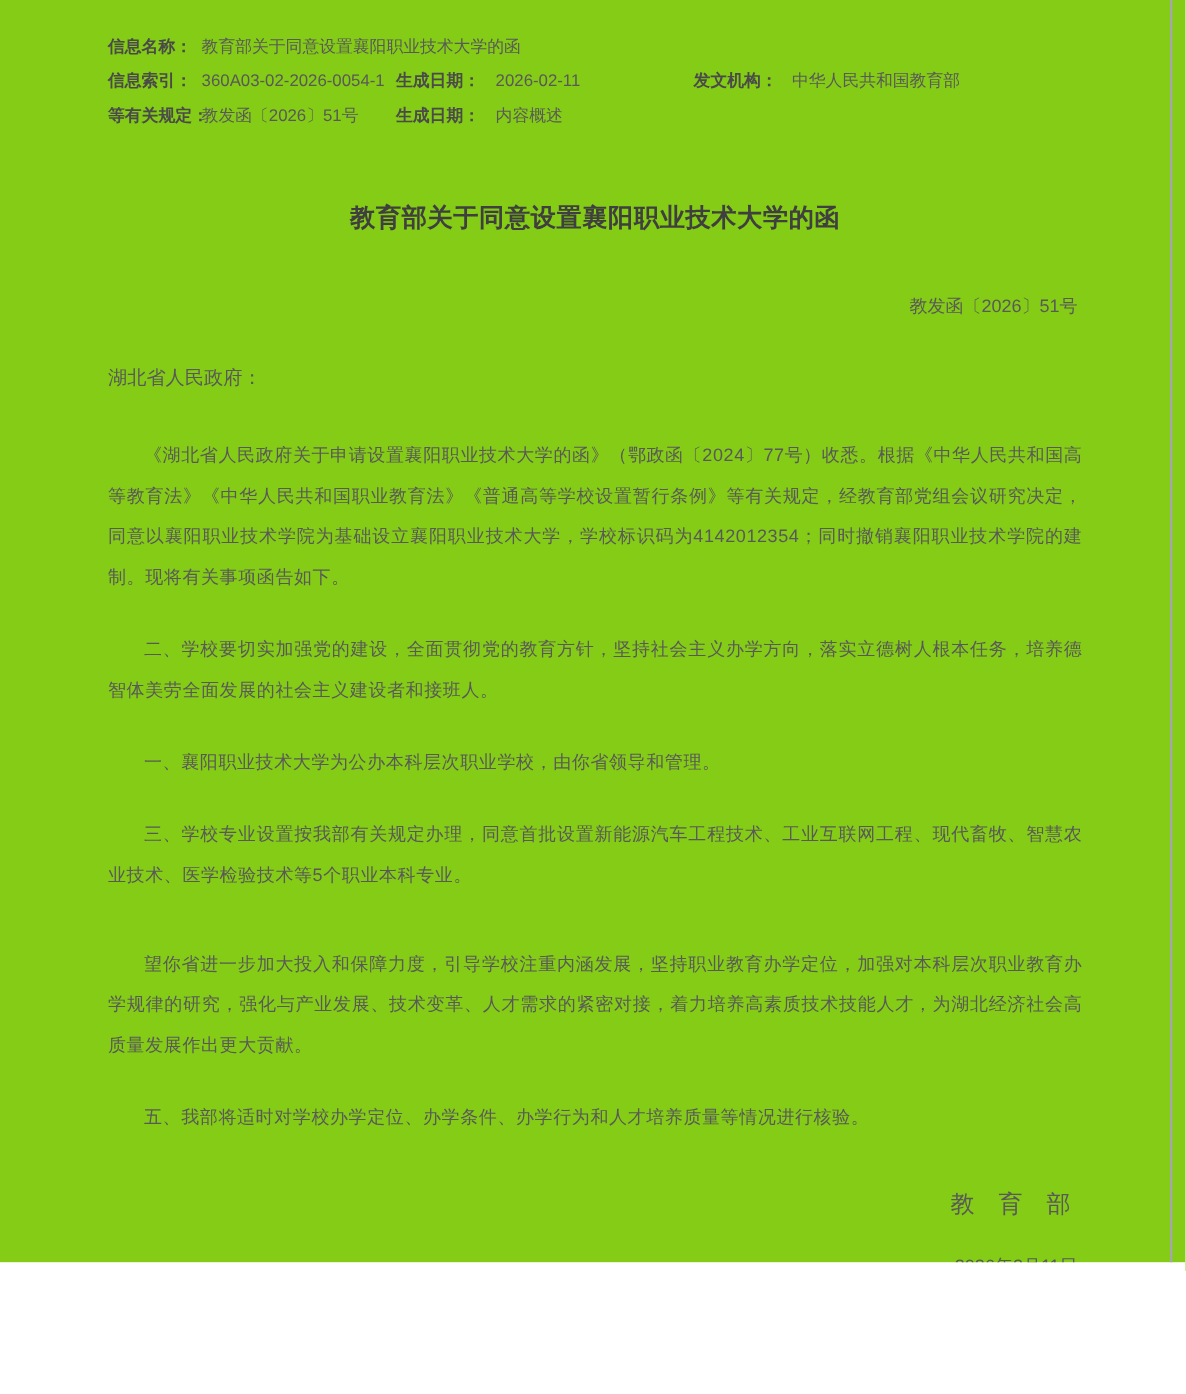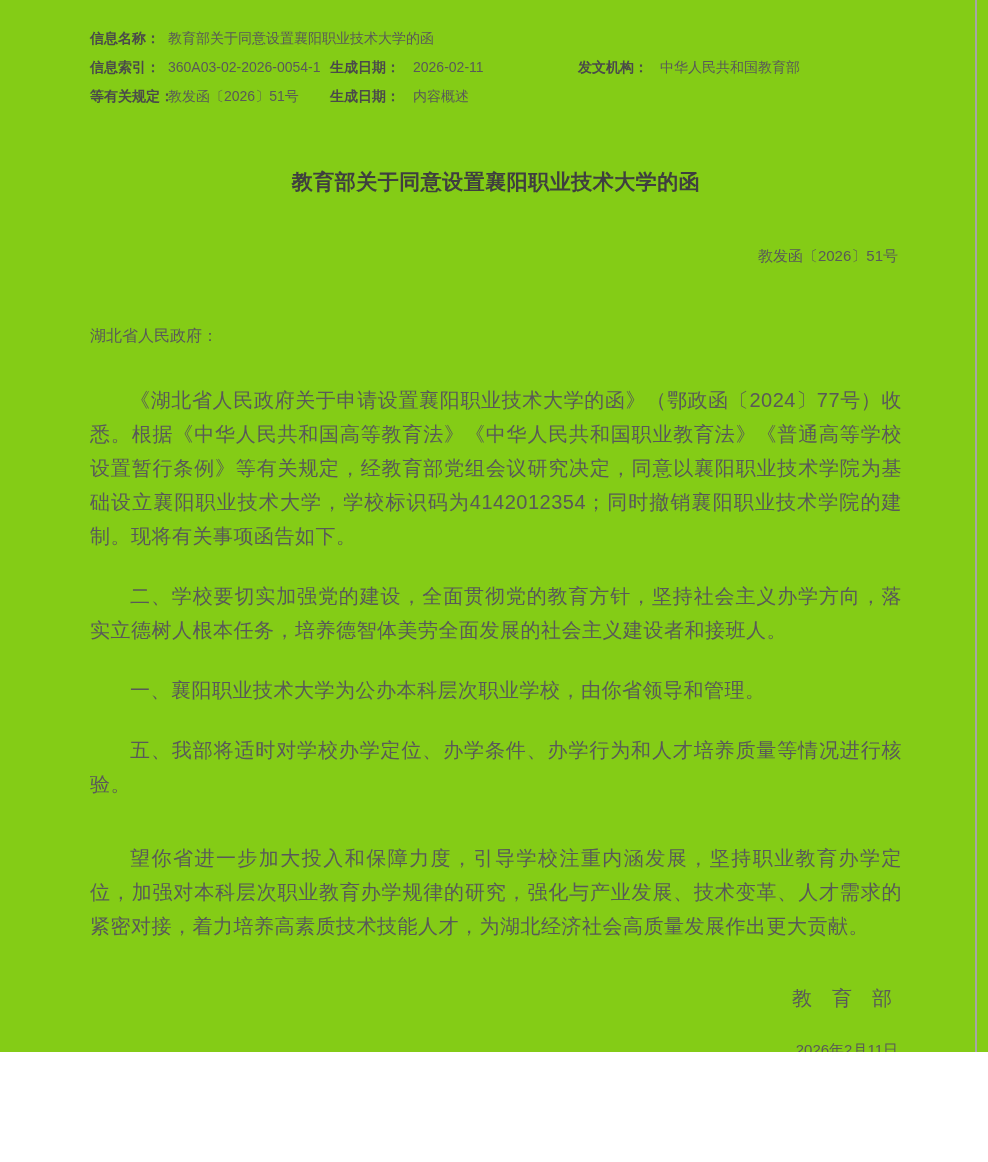--- a/index.html
+++ b/index.html
@@ -61,28 +61,28 @@
   }
   .doc-number {
     margin-top: 48px;
     text-align: right;
     font-size: 15px;
     line-height: 22px;
     color: #595959;
     padding-right: 4px;
   }
   .salutation {
-    margin-top: 58px;
+    margin-top: 38px;
     font-size: 16px;
     line-height: 22px;
     color: #595959;
   }
   .doc-paragraph {
     margin-top: 26px;
-    font-size: 20px;
+    font-size: 15px;
     line-height: 34px;
     letter-spacing: 0.5px;
     text-indent: 2em;
     color: #595959;
     text-align: justify;
   }
   .doc-paragraph.first { margin-top: 36px; }
   .doc-paragraph.closing { margin-top: 40px; }
   .signature {
     margin-top: 44px;
@@ -132,20 +132,21 @@
 
     <h1 class="doc-title">教育部关于同意设置襄阳职业技术大学的函</h1>
 
     <div class="doc-number">教发函〔2026〕51号</div>
 
     <div class="salutation">湖北省人民政府：</div>
 
     <p class="doc-paragraph first">《湖北省人民政府关于申请设置襄阳职业技术大学的函》（鄂政函〔2024〕77号）收悉。根据《中华人民共和国高等教育法》《中华人民共和国职业教育法》《普通高等学校设置暂行条例》等有关规定，经教育部党组会议研究决定，同意以襄阳职业技术学院为基础设立襄阳职业技术大学，学校标识码为4142012354；同时撤销襄阳职业技术学院的建制。现将有关事项函告如下。</p>
     <p class="doc-paragraph">二、学校要切实加强党的建设，全面贯彻党的教育方针，坚持社会主义办学方向，落实立德树人根本任务，培养德智体美劳全面发展的社会主义建设者和接班人。</p>
     <p class="doc-paragraph">一、襄阳职业技术大学为公办本科层次职业学校，由你省领导和管理。</p>
+    <p class="doc-paragraph">三、学校专业设置按我部有关规定办理，同意首批设置新能源汽车工程技术、工业互联网工程、现代畜牧、智慧农业技术、医学检验技术等5个职业本科专业。</p>
+    <p class="doc-paragraph closing">望你省进一步加大投入和保障力度，引导学校注重内涵发展，坚持职业教育办学定位，加强对本科层次职业教育办学规律的研究，强化与产业发展、技术变革、人才需求的紧密对接，着力培养高素质技术技能人才，为湖北经济社会高质量发展作出更大贡献。</p>
     <p class="doc-paragraph">五、我部将适时对学校办学定位、办学条件、办学行为和人才培养质量等情况进行核验。</p>
-    <p class="doc-paragraph closing">望你省进一步加大投入和保障力度，引导学校注重内涵发展，坚持职业教育办学定位，加强对本科层次职业教育办学规律的研究，强化与产业发展、技术变革、人才需求的紧密对接，着力培养高素质技术技能人才，为湖北经济社会高质量发展作出更大贡献。</p>
 
     <div class="signature">教　育　部</div>
     <div class="sign-date">2026年2月11日</div>
 
   </div>
 </div>
 
 </body></html>

